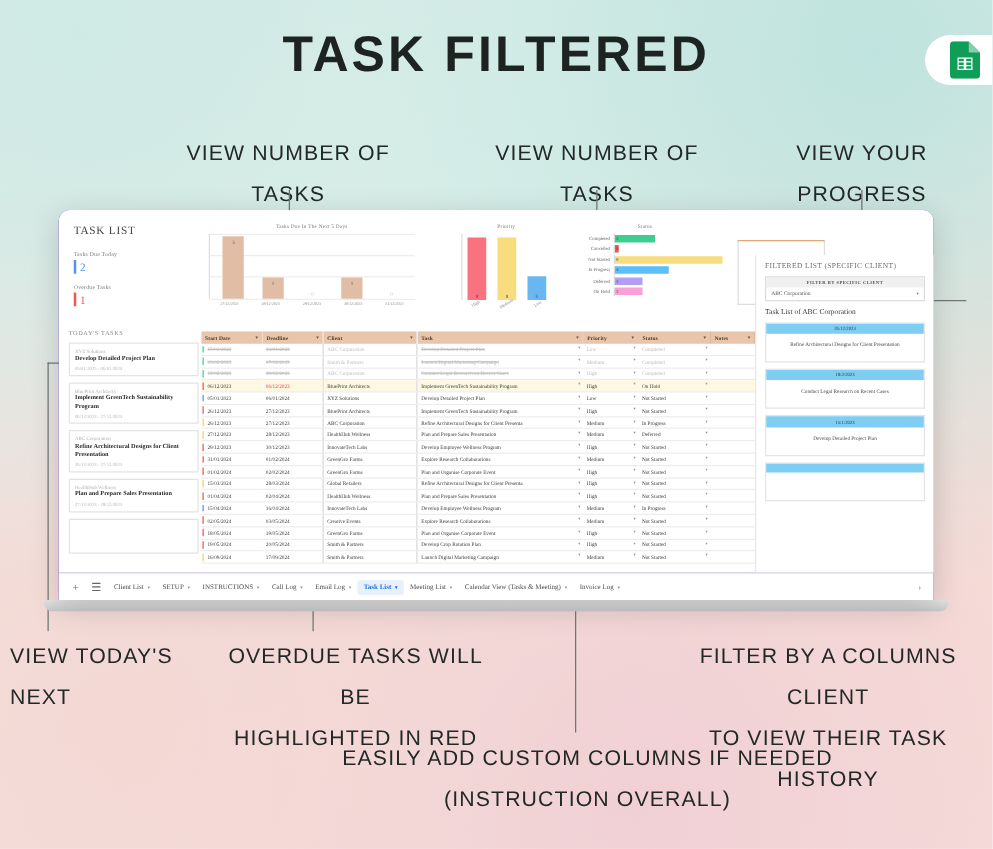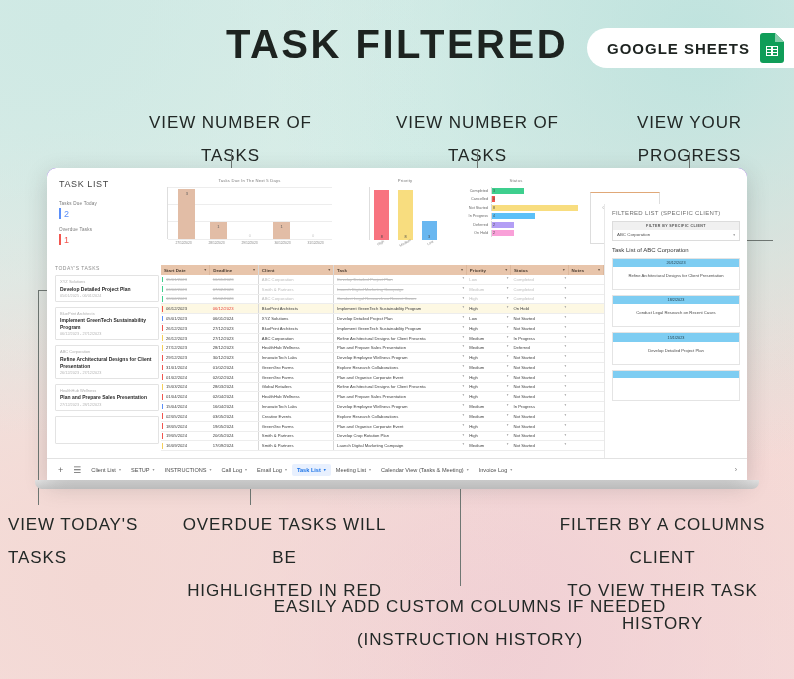--- a/index.html
+++ b/index.html
@@ -53,20 +53,21 @@
   .lh { height: 1px; }
 
   
   .laptop { position: absolute; left: 47px; top: 168px; width: 700px; height: 312px; }
   .screen-outer {
     position: absolute; inset: 0;
     background: #6d28d9;
     border-radius: 9px 9px 0 0;
     box-shadow: 0 6px 22px rgba(60,60,60,.22);
     overflow: hidden;
+    font-family: Liberation Serif, serif;
   }
   .laptop-base {
     position: absolute; left: -12px; right: -12px; top: 312px; height: 9px;
     background: linear-gradient(#e4e4e4, #c9c9c9);
     border-radius: 0 0 7px 7px;
   }
   .sheet { position: absolute; inset: 0 0 22px 0; background: #fff; overflow: hidden; }
 
   
   .dash { position: absolute; left: 0; top: 0; right: 0; height: 92px; }
@@ -186,21 +187,20 @@
   .tab.active { color: #1a73e8; font-weight: 700; background: #e8f0fe; border-radius: 2px; }
   .tab.active:after { color: #1a73e8; }
   .tb-right { margin-left: auto; font-size: 7px; color: #777; padding-right: 4px; }
 </style>
 </head>
 <body>
 
 <div class="page-title">TASK FILTERED</div>
 
 <div class="gs-badge">
-  <span class="gs-badge-label">GOOGLE SHEETS</span>
   <span class="gs-icon">
     <svg width="24" height="30" viewBox="0 0 24 30">
       <path d="M3 0h12l9 9v18a3 3 0 0 1-3 3H3a3 3 0 0 1-3-3V3a3 3 0 0 1 3-3z" fill="#0f9d58"></path>
       <path d="M15 0l9 9h-9z" fill="#87ceac"></path>
       <rect x="6" y="13" width="12" height="10" fill="#fff"></rect>
       <g fill="#0f9d58">
         <rect x="7" y="14" width="4" height="2"></rect>
           <rect x="13" y="14" width="4" height="2"></rect>
         <rect x="7" y="17" width="4" height="2"></rect>
           <rect x="13" y="17" width="4" height="2"></rect>
@@ -211,27 +211,27 @@
   </span>
 </div>
 
 <div class="callout c-top1">VIEW NUMBER OF TASKS
 DUE IN THE NEXT 5 DAYS</div>
 <div class="callout c-top2">VIEW NUMBER OF TASKS
 IN EACH STATUS</div>
 <div class="callout c-top3">VIEW YOUR
 PROGRESS</div>
 <div class="callout c-bot1">VIEW TODAY'S
-TASKS</div>
+NEXT</div>
 <div class="callout c-bot2">OVERDUE TASKS WILL BE
 HIGHLIGHTED IN RED</div>
 <div class="callout c-bot3">FILTER BY A COLUMNS CLIENT
 TO VIEW THEIR TASK HISTORY</div>
 <div class="callout c-bot4">EASILY ADD CUSTOM COLUMNS IF NEEDED
-(INSTRUCTION HISTORY)</div>
+(INSTRUCTION OVERALL)</div>
 
 <div class="leader lv" style="left:231px; top:152px; height:38px;"></div>
 <div class="leader lv" style="left:477px; top:152px; height:34px;"></div>
 <div class="leader lv" style="left:689px; top:152px; height:22px;"></div>
 <div class="leader lh" style="left:613px; top:174px; width:77px;"></div>
 <div class="leader lh" style="left:38px; top:290px; width:22px;"></div>
 <div class="leader lv" style="left:38px; top:290px; height:215px;"></div>
 <div class="leader lv" style="left:250px; top:483px; height:22px;"></div>
 <div class="leader lv" style="left:613px; top:240px; height:8px;"></div>
 <div class="leader lh" style="left:613px; top:240px; width:160px;"></div>

